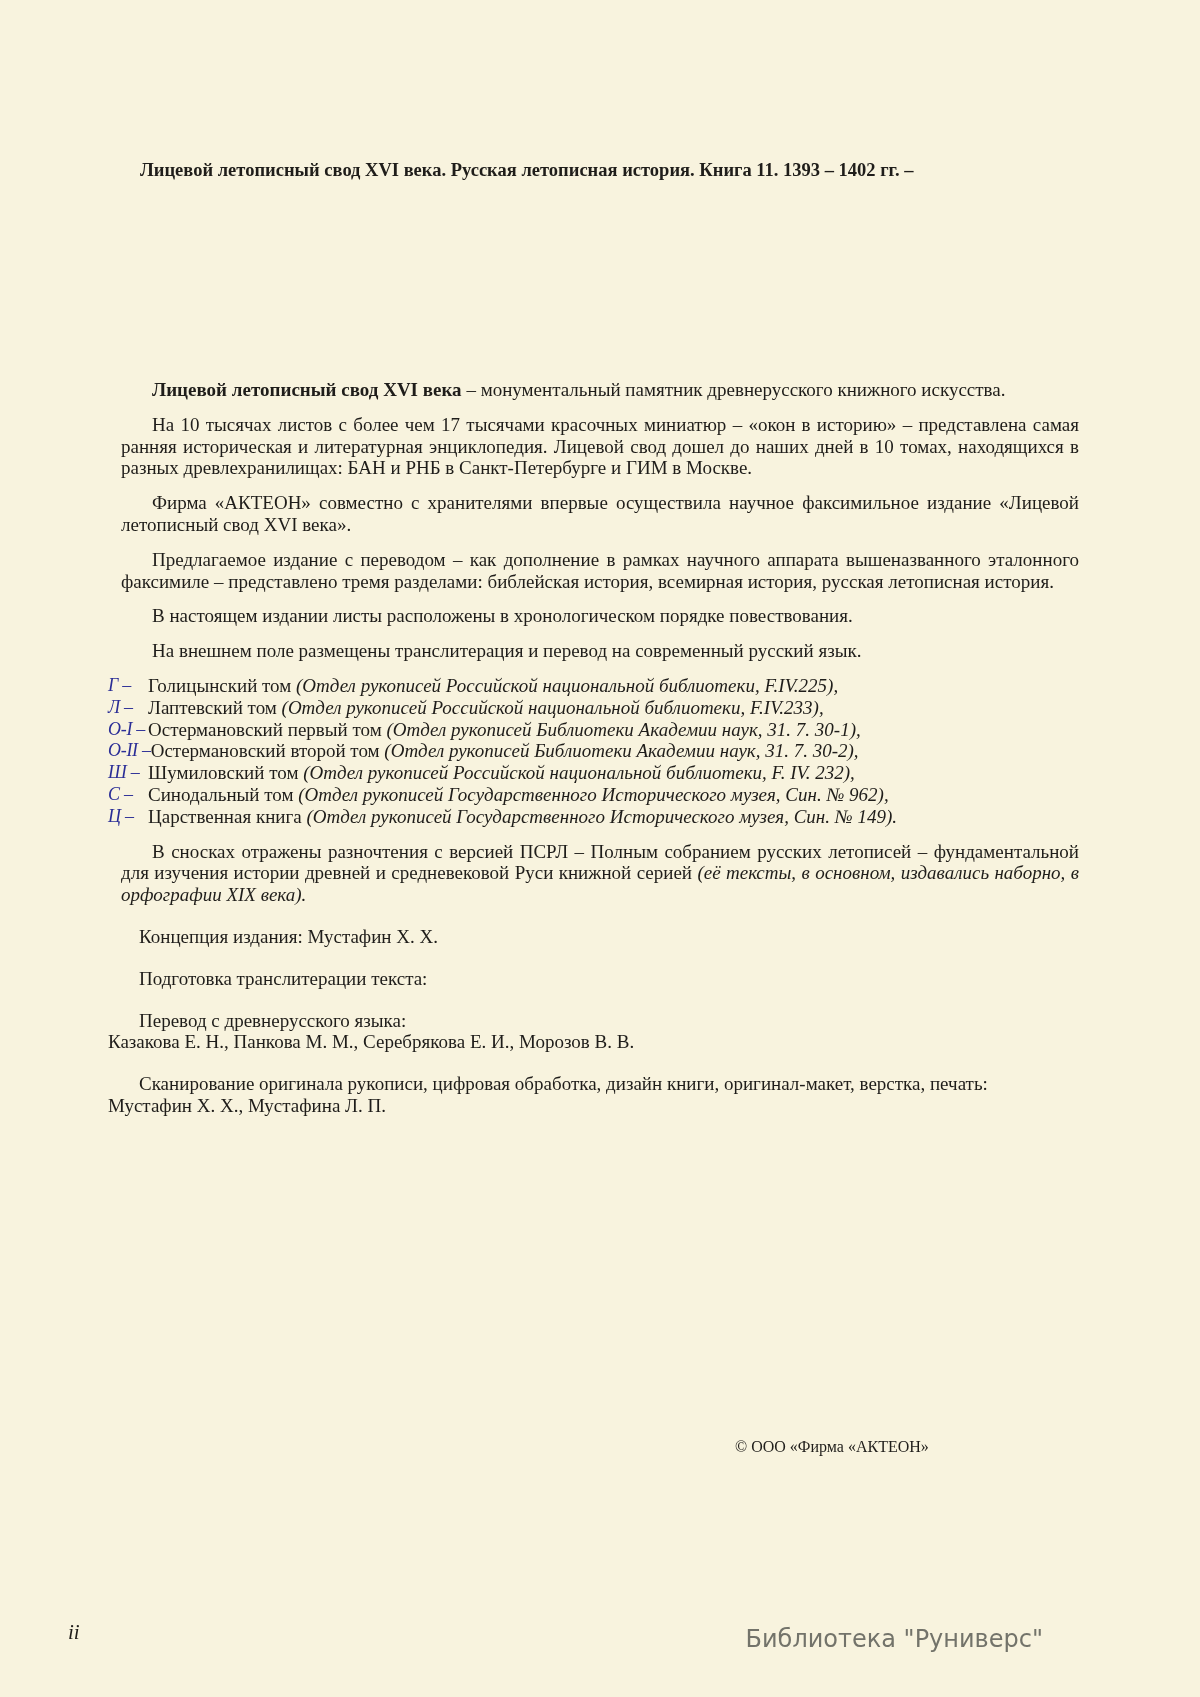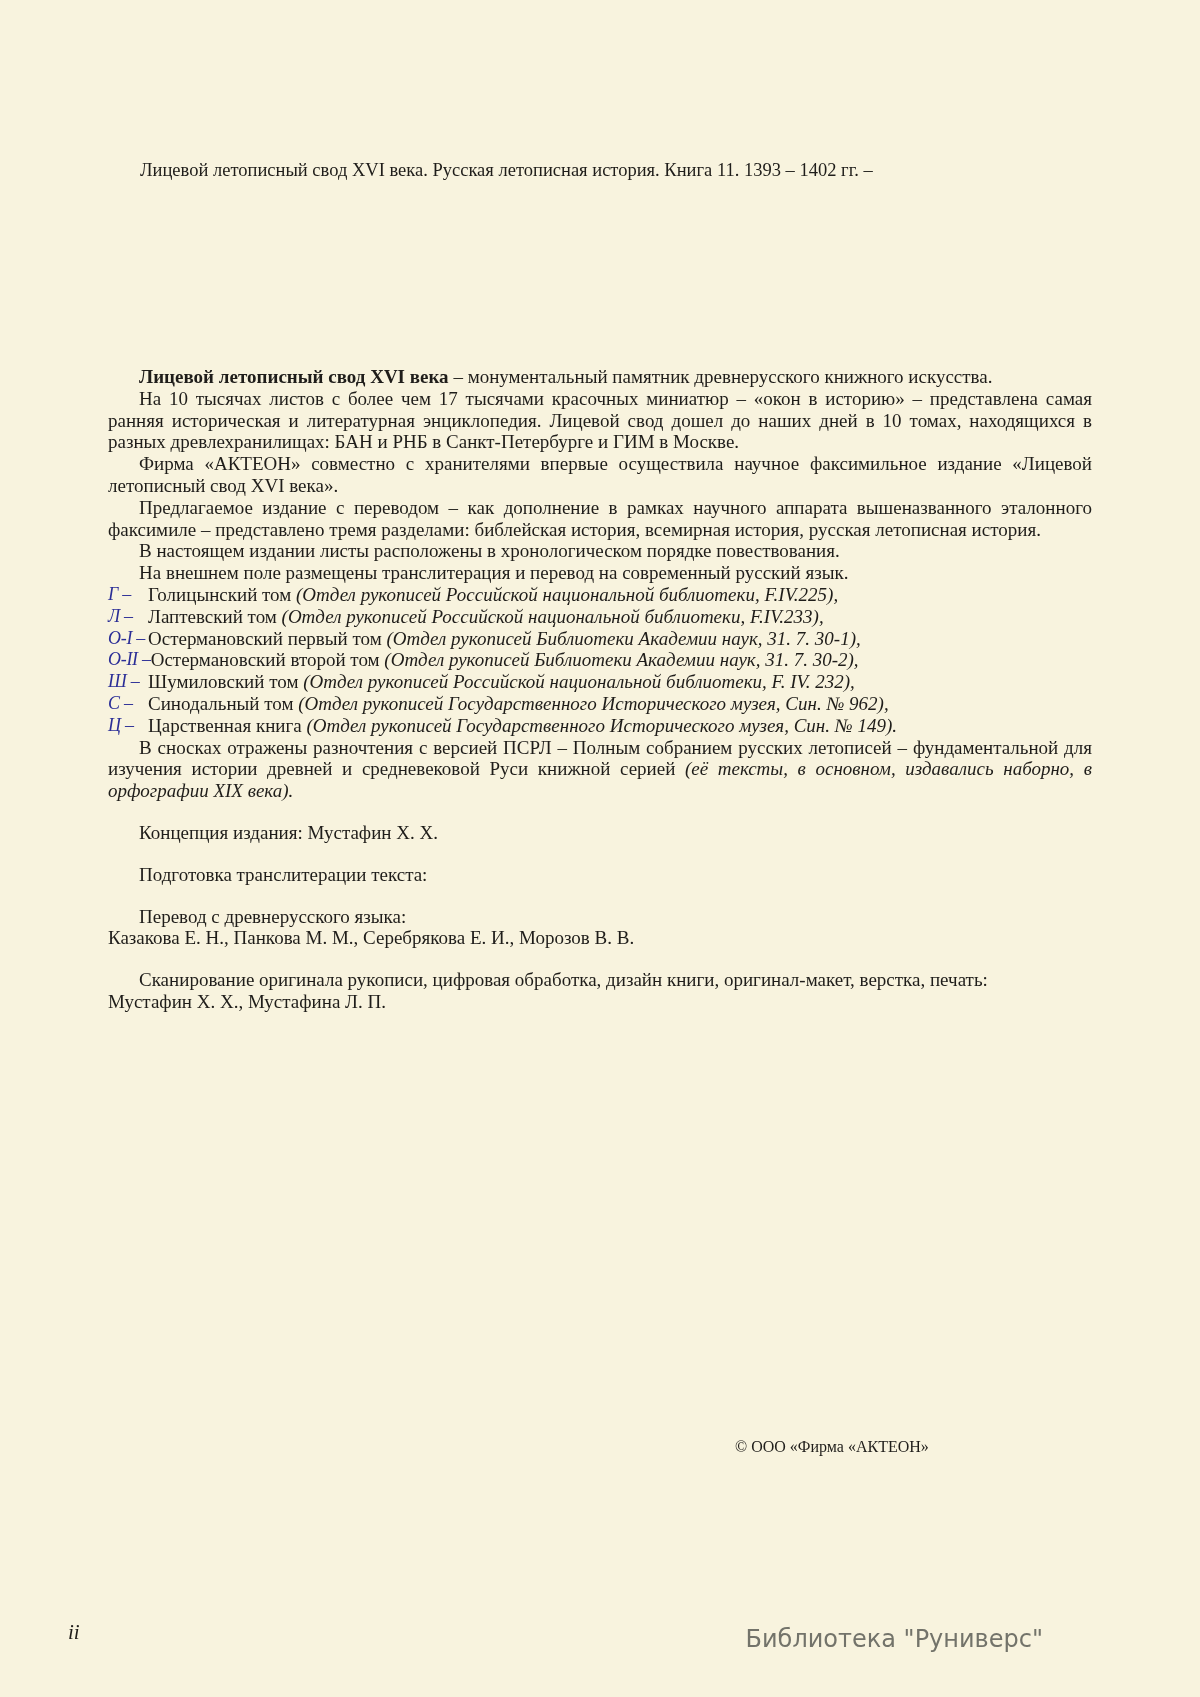--- a/index.html
+++ b/index.html
@@ -13,30 +13,30 @@
   }
   .page { position: absolute; inset: 0; }
 
   
   .citation {
     position: absolute;
     left: 140px; top: 158px;
     font-size: 18.5px; line-height: 24px;
     white-space: nowrap;
   }
-  .citation .bold { font-weight: normal; text-align: center; }
+  .citation .bold { font-weight: bold; text-align: center; }
 
   
   .main {
     position: absolute;
     left: 108px; top: 366px; width: 984px;
     font-size: 19px; line-height: 21.8px;
     text-align: justify;
   }
-  .main p { margin: 0; text-indent: 31px; }
+  .main p { margin: 13px; text-indent: 31px; }
   .bold { font-weight: bold; }
   .ital { font-style: italic; }
 
   .history-lead { margin-top: 24px !important; }
 
   .volumes { margin: 0; }
   .vol-row { display: flex; text-align: left; }
   .sig {
     flex: 0 0 40px;
     color: #2a2d96;

